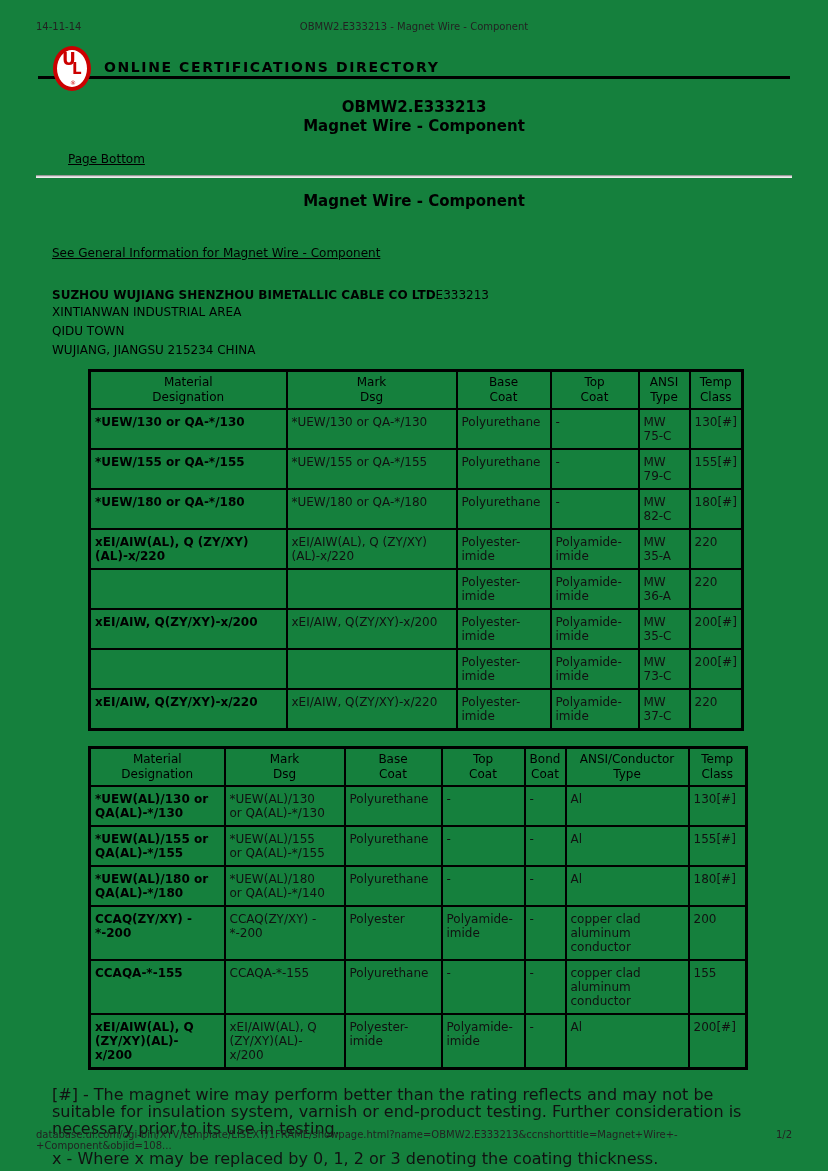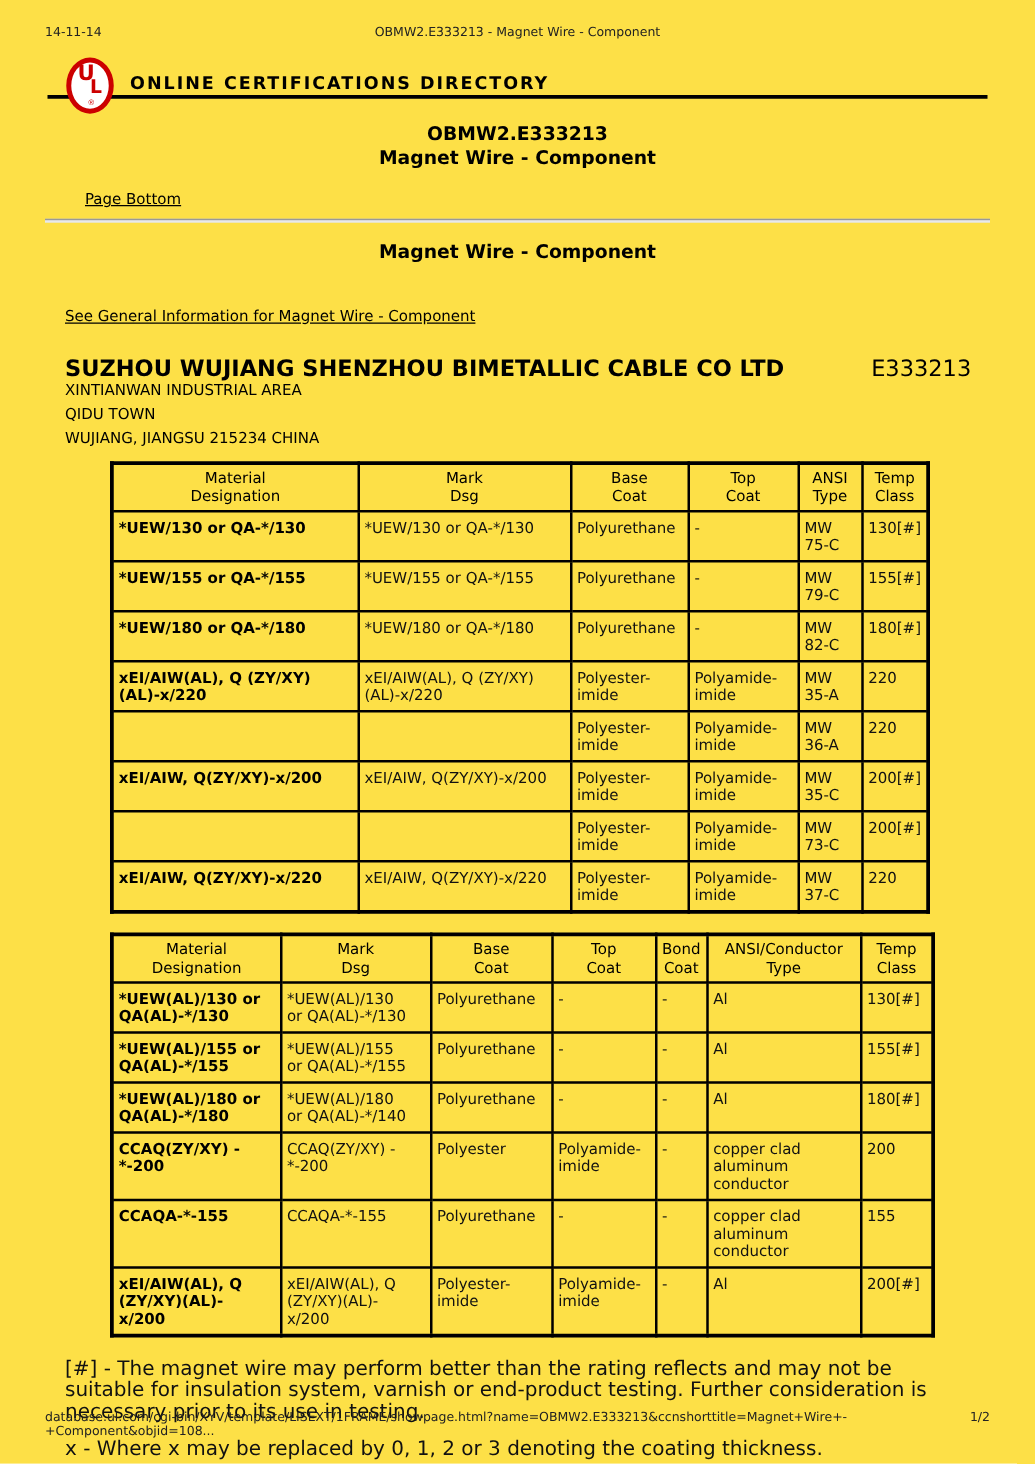--- a/index.html
+++ b/index.html
@@ -1,19 +1,19 @@
 <!DOCTYPE html>
 <html><head>
 <meta charset="utf-8">
 <style>
   html,body{margin:0;padding:0;background:#fff;}
   .page{
     position:relative;
     width:828px;height:1171px;
-    background:#fde047;
+    background:#15803d;
     font-family:"DejaVu Sans","Liberation Sans",sans-serif;
     color:#000;
     box-sizing:border-box;
     padding:0 36px;
     overflow:hidden;
   }
   
   .print-header{position:relative;padding-top:21px;font-size:10px;color:#222;height:13px;}
   .ph-date{position:absolute;left:0;top:21px;}
   .ph-title{display:block;text-align:center;}
@@ -35,21 +35,21 @@
     background:transparent;white-space:nowrap;
   }
   
   .page-title{margin-top:6px;text-align:center;font-size:15px;font-weight:bold;line-height:19px;}
   .page-bottom-wrap{margin-top:16px;margin-left:32px;font-size:12px;}
   a.plink{color:#000;text-decoration:underline;cursor:pointer;}
   .divider{margin-top:9px;height:1px;background:#d8d8d8;border-top:1px solid #999;border-bottom:1px solid #eee;}
   .section-heading{margin-top:14px;text-align:center;font-size:15px;font-weight:bold;}
   .gen-info-wrap{margin-top:36px;margin-left:16px;font-size:12px;}
   
-  .company-row{margin-top:28px;margin-left:16px;margin-right:15px;display:flex;justify-content:space-between;align-items:flex-start;font-size:18px;line-height:15px;}
+  .company-row{margin-top:28px;margin-left:16px;margin-right:15px;display:flex;align-items:flex-start;font-size:12px;line-height:15px;}
   .company-name{font-weight:bold;}
   .file-number{font-weight:normal;}
   .addr{margin-left:16px;font-size:12px;line-height:19px;}
   .addr:first-of-type{margin-top:4px;}
   
   table.mat{
     border-collapse:collapse;table-layout:fixed;
     margin-left:52px;font-size:12px;
     border:3px solid #000;
   }

